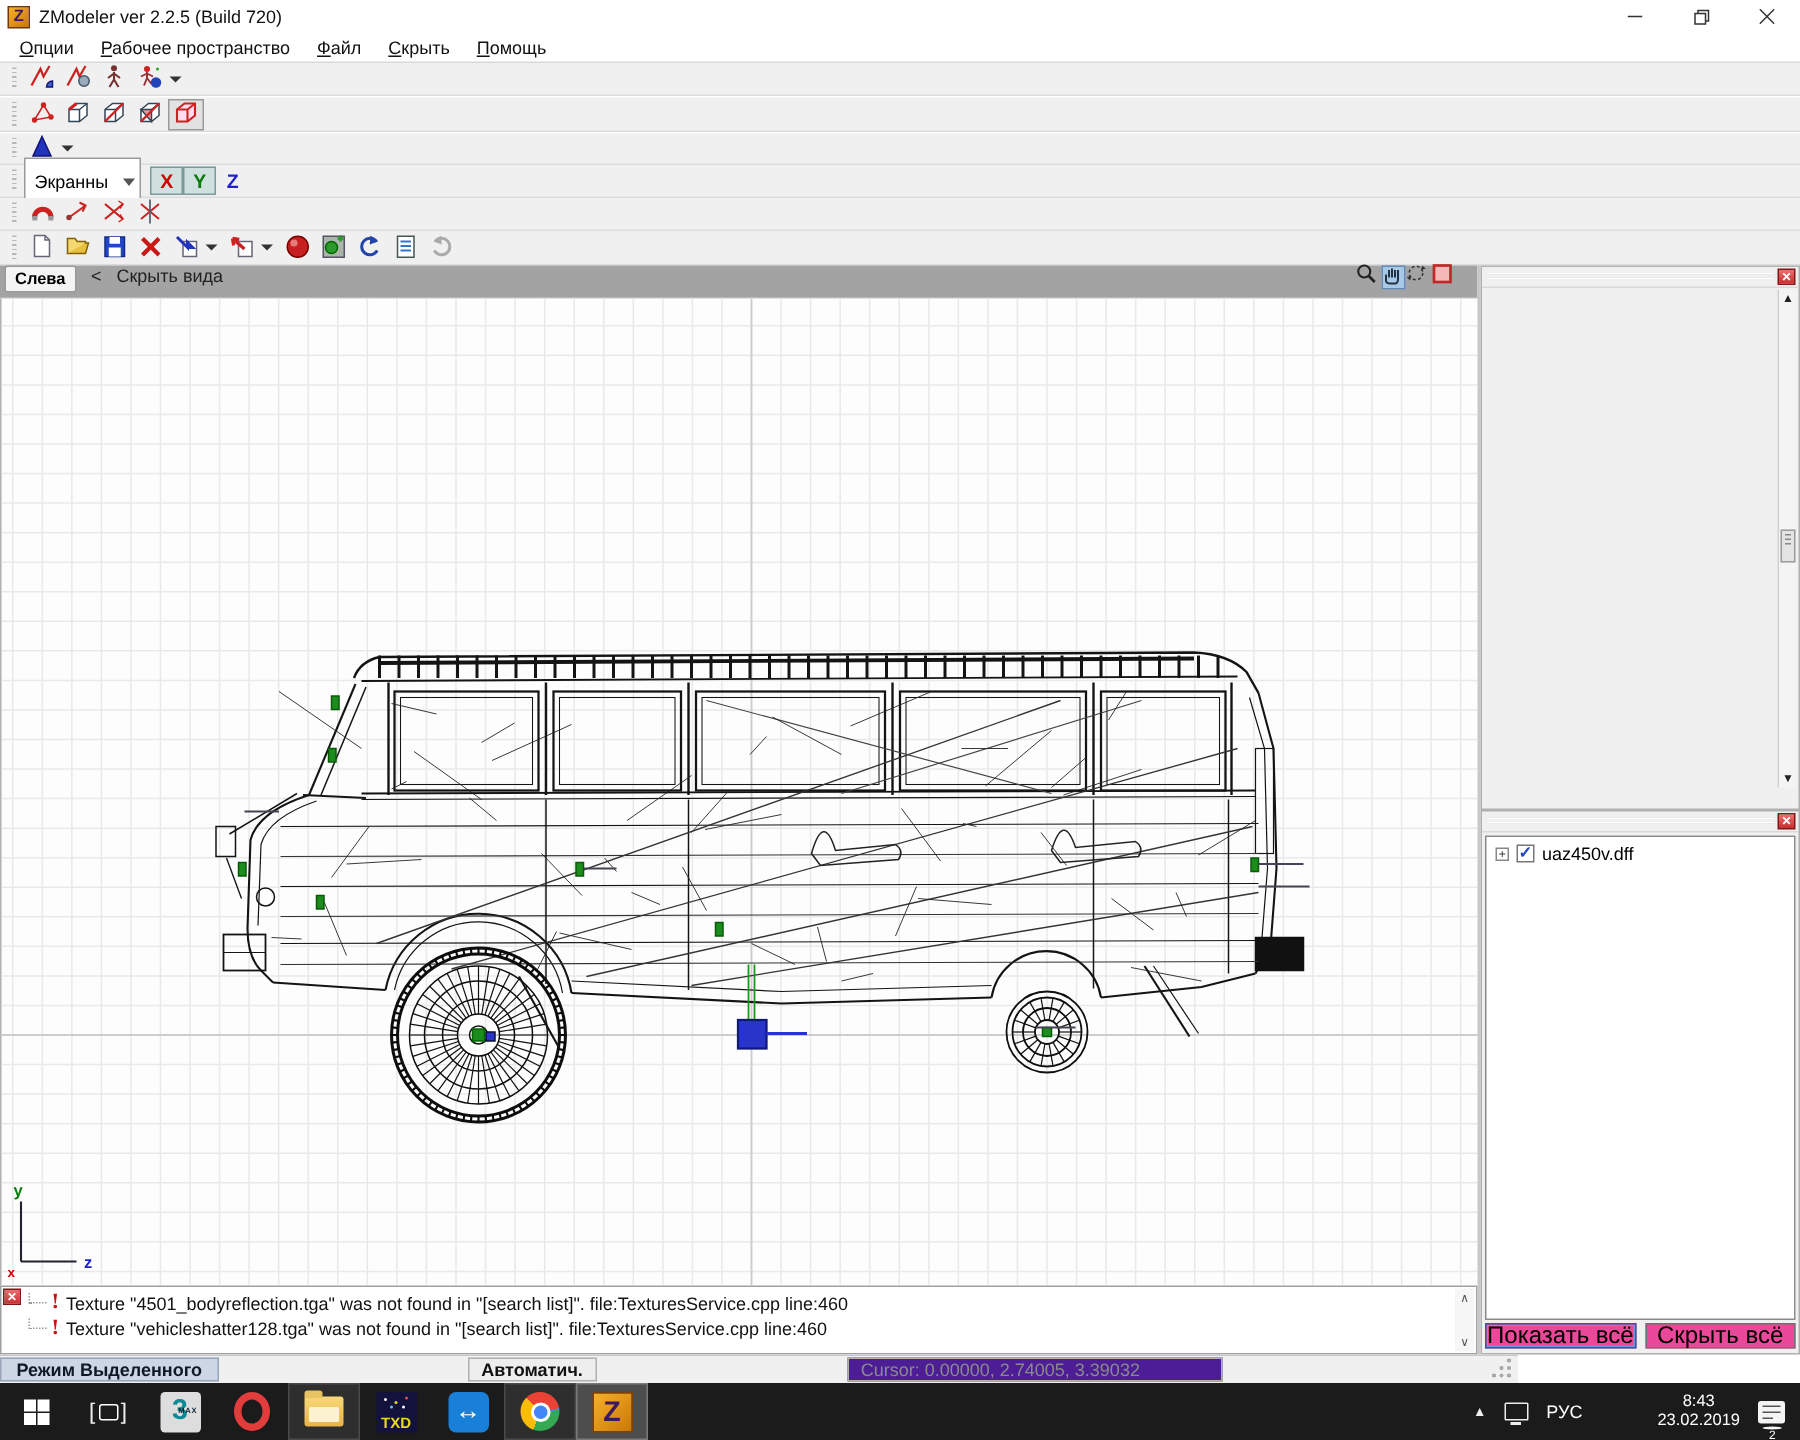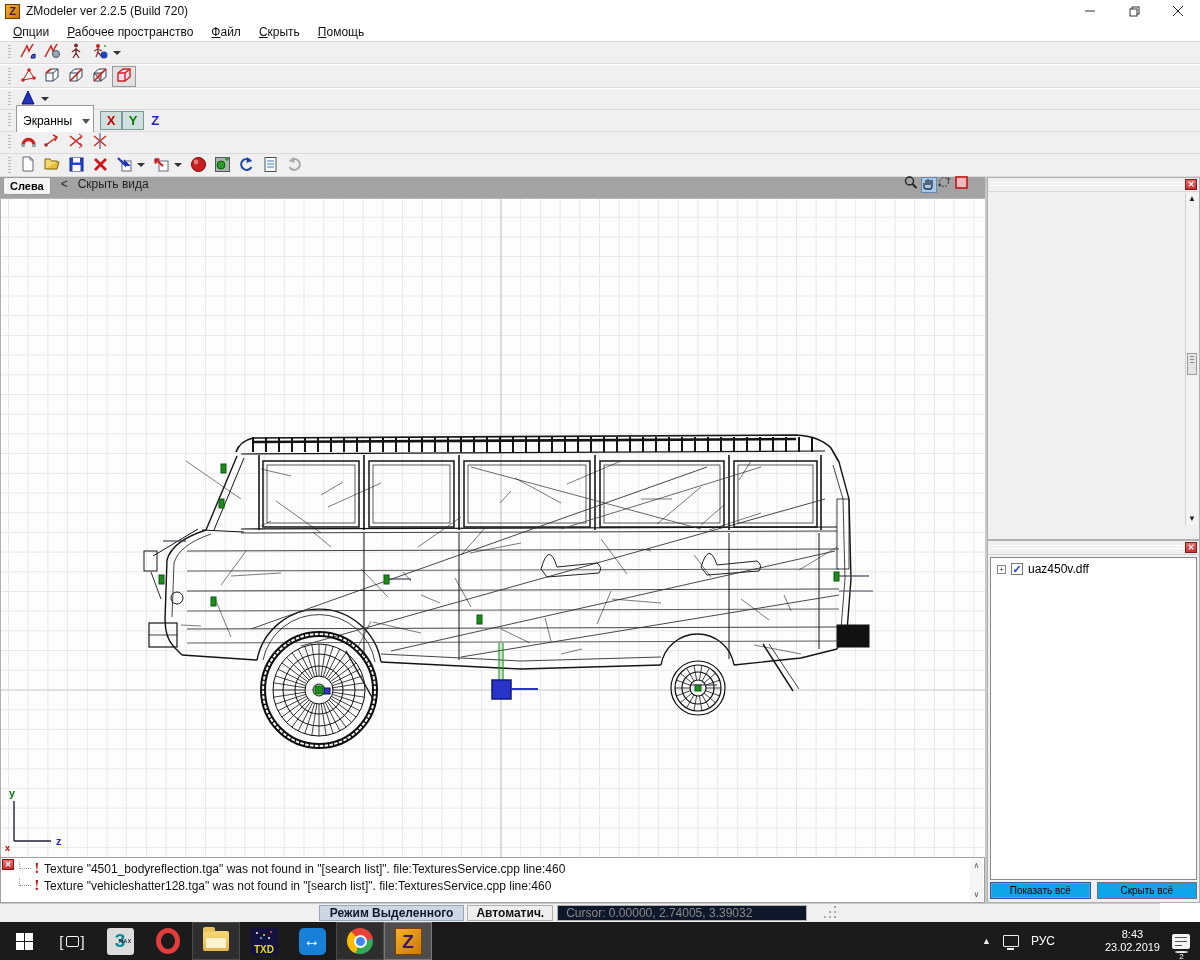--- a/index.html
+++ b/index.html
@@ -54,38 +54,38 @@
   .vscroll { position:absolute; right:1px; top:15px; bottom:14px; width:13px; background:#f4f4f4; border-left:1px solid #d0d0d0; }
   .sc-arrow { position:absolute; left:0; width:12px; height:12px; font-size:8px; line-height:12px; text-align:center; color:#222; }
   .sc-thumb { position:absolute; left:1px; width:10px; height:22px; top:160px; background:#e4e4e4; border:1px solid #9a9a9a; }
   .sc-thumb div { height:1px; background:#888; margin:2px 2px 0 2px; }
 
   .tree-box { position:absolute; left:2px; right:2px; top:16px; bottom:22px; background:#fff; border:1px solid #8a8a8a; }
   .tree-row { display:flex; align-items:center; padding:4px 0 0 6px; }
   .expand { width:9px; height:9px; border:1px solid #888; font-size:8px; line-height:7px; text-align:center; color:#333; background:#fff; }
   .chk { width:12px; height:12px; border:1px solid #777; background:#fff; margin:0 5px; color:#2244cc; font-size:11px; line-height:11px; text-align:center; font-weight:bold; }
   .rp-btns { position:absolute; left:2px; right:2px; bottom:3px; display:flex; gap:6px; }
-  .rbtn { flex:1; height:17px; background:#0ea5e9; border:1px solid #707070; font-size:10px; display:flex; align-items:center; justify-content:center; }
+  .rbtn { flex:1; height:17px; background:#ec4899; border:1px solid #707070; font-size:16px; display:flex; align-items:center; justify-content:center; }
   .rbtn.focused { border:1px solid #2a5aa8; box-shadow:inset 0 0 0 1px #6a9ad8; }
 
   
   .log { left:0; top:857px; width:985px; height:46px; background:#fff; border:1px solid #a0a0a0; }
   .log-close { position:absolute; left:1px; top:1px; width:12px; height:11px; background:linear-gradient(#e87070,#c83030); border:1px solid #801818; color:#fff; font-size:8px; line-height:9px; text-align:center; font-weight:bold; }
   .log-rows { position:absolute; left:18px; top:2px; right:16px; }
   .log-row { display:flex; align-items:center; height:17px; }
   .tree-tick { width:12px; height:7px; border-left:1px dotted #999; border-bottom:1px dotted #999; margin:-6px 3px 0 0; }
   .bang { color:#cc1010; font-family:"DejaVu Serif", serif; font-weight:bold; font-size:13px; width:10px; }
   .log-text { color:#111; font-size:12px; }
   .log-scroll { position:absolute; right:1px; top:1px; bottom:1px; width:13px; background:#f6f6f6; display:flex; flex-direction:column; justify-content:space-between; align-items:center; padding:2px 0; color:#555; font-size:8px; }
 
   
-  .statusbar { left:0; top:903px; width:1160px; height:19px; background:#f0f0f0; border-top:1px solid #c8c8c8; display:flex; align-items:center; justify-content:center; }
+  .statusbar { left:0; top:903px; width:1012px; height:19px; background:#f0f0f0; border-top:1px solid #c8c8c8; display:flex; align-items:center; justify-content:space-between; }
   .st-mode { background:#ccd6e4; border:1px solid #98a6ba; font-weight:bold; color:#101828; padding:0 10px; height:16px; line-height:15px; }
   .st-auto { background:#eeeeee; border:1px solid #b0b0b0; font-weight:bold; color:#111; padding:0 8px; height:16px; line-height:15px; margin-left:3px; }
-  .st-cursor { background:#0f172a; border:1px solid #b0b0b0; color:#8a8a8a; padding:0 8px; height:16px; line-height:15px; margin-left:4px; min-width:250px; }
+  .st-cursor { background:#4c1d95; border:1px solid #b0b0b0; color:#8a8a8a; padding:0 8px; height:16px; line-height:15px; margin-left:4px; min-width:250px; }
   .st-grip { width:26px; height:16px; margin:0 2px 0 6px; background:
      radial-gradient(circle at 22px 12px,#aaa 1.2px,transparent 1.5px),
      radial-gradient(circle at 17px 12px,#aaa 1.2px,transparent 1.5px),
      radial-gradient(circle at 22px 7px,#aaa 1.2px,transparent 1.5px),
      radial-gradient(circle at 12px 12px,#aaa 1.2px,transparent 1.5px),
      radial-gradient(circle at 17px 7px,#aaa 1.2px,transparent 1.5px),
      radial-gradient(circle at 22px 2px,#aaa 1.2px,transparent 1.5px); }
 
   
   .taskbar { left:0; top:922px; width:1200px; height:38px; background:#1b1b1b; display:flex; align-items:stretch; color:#fff; }

